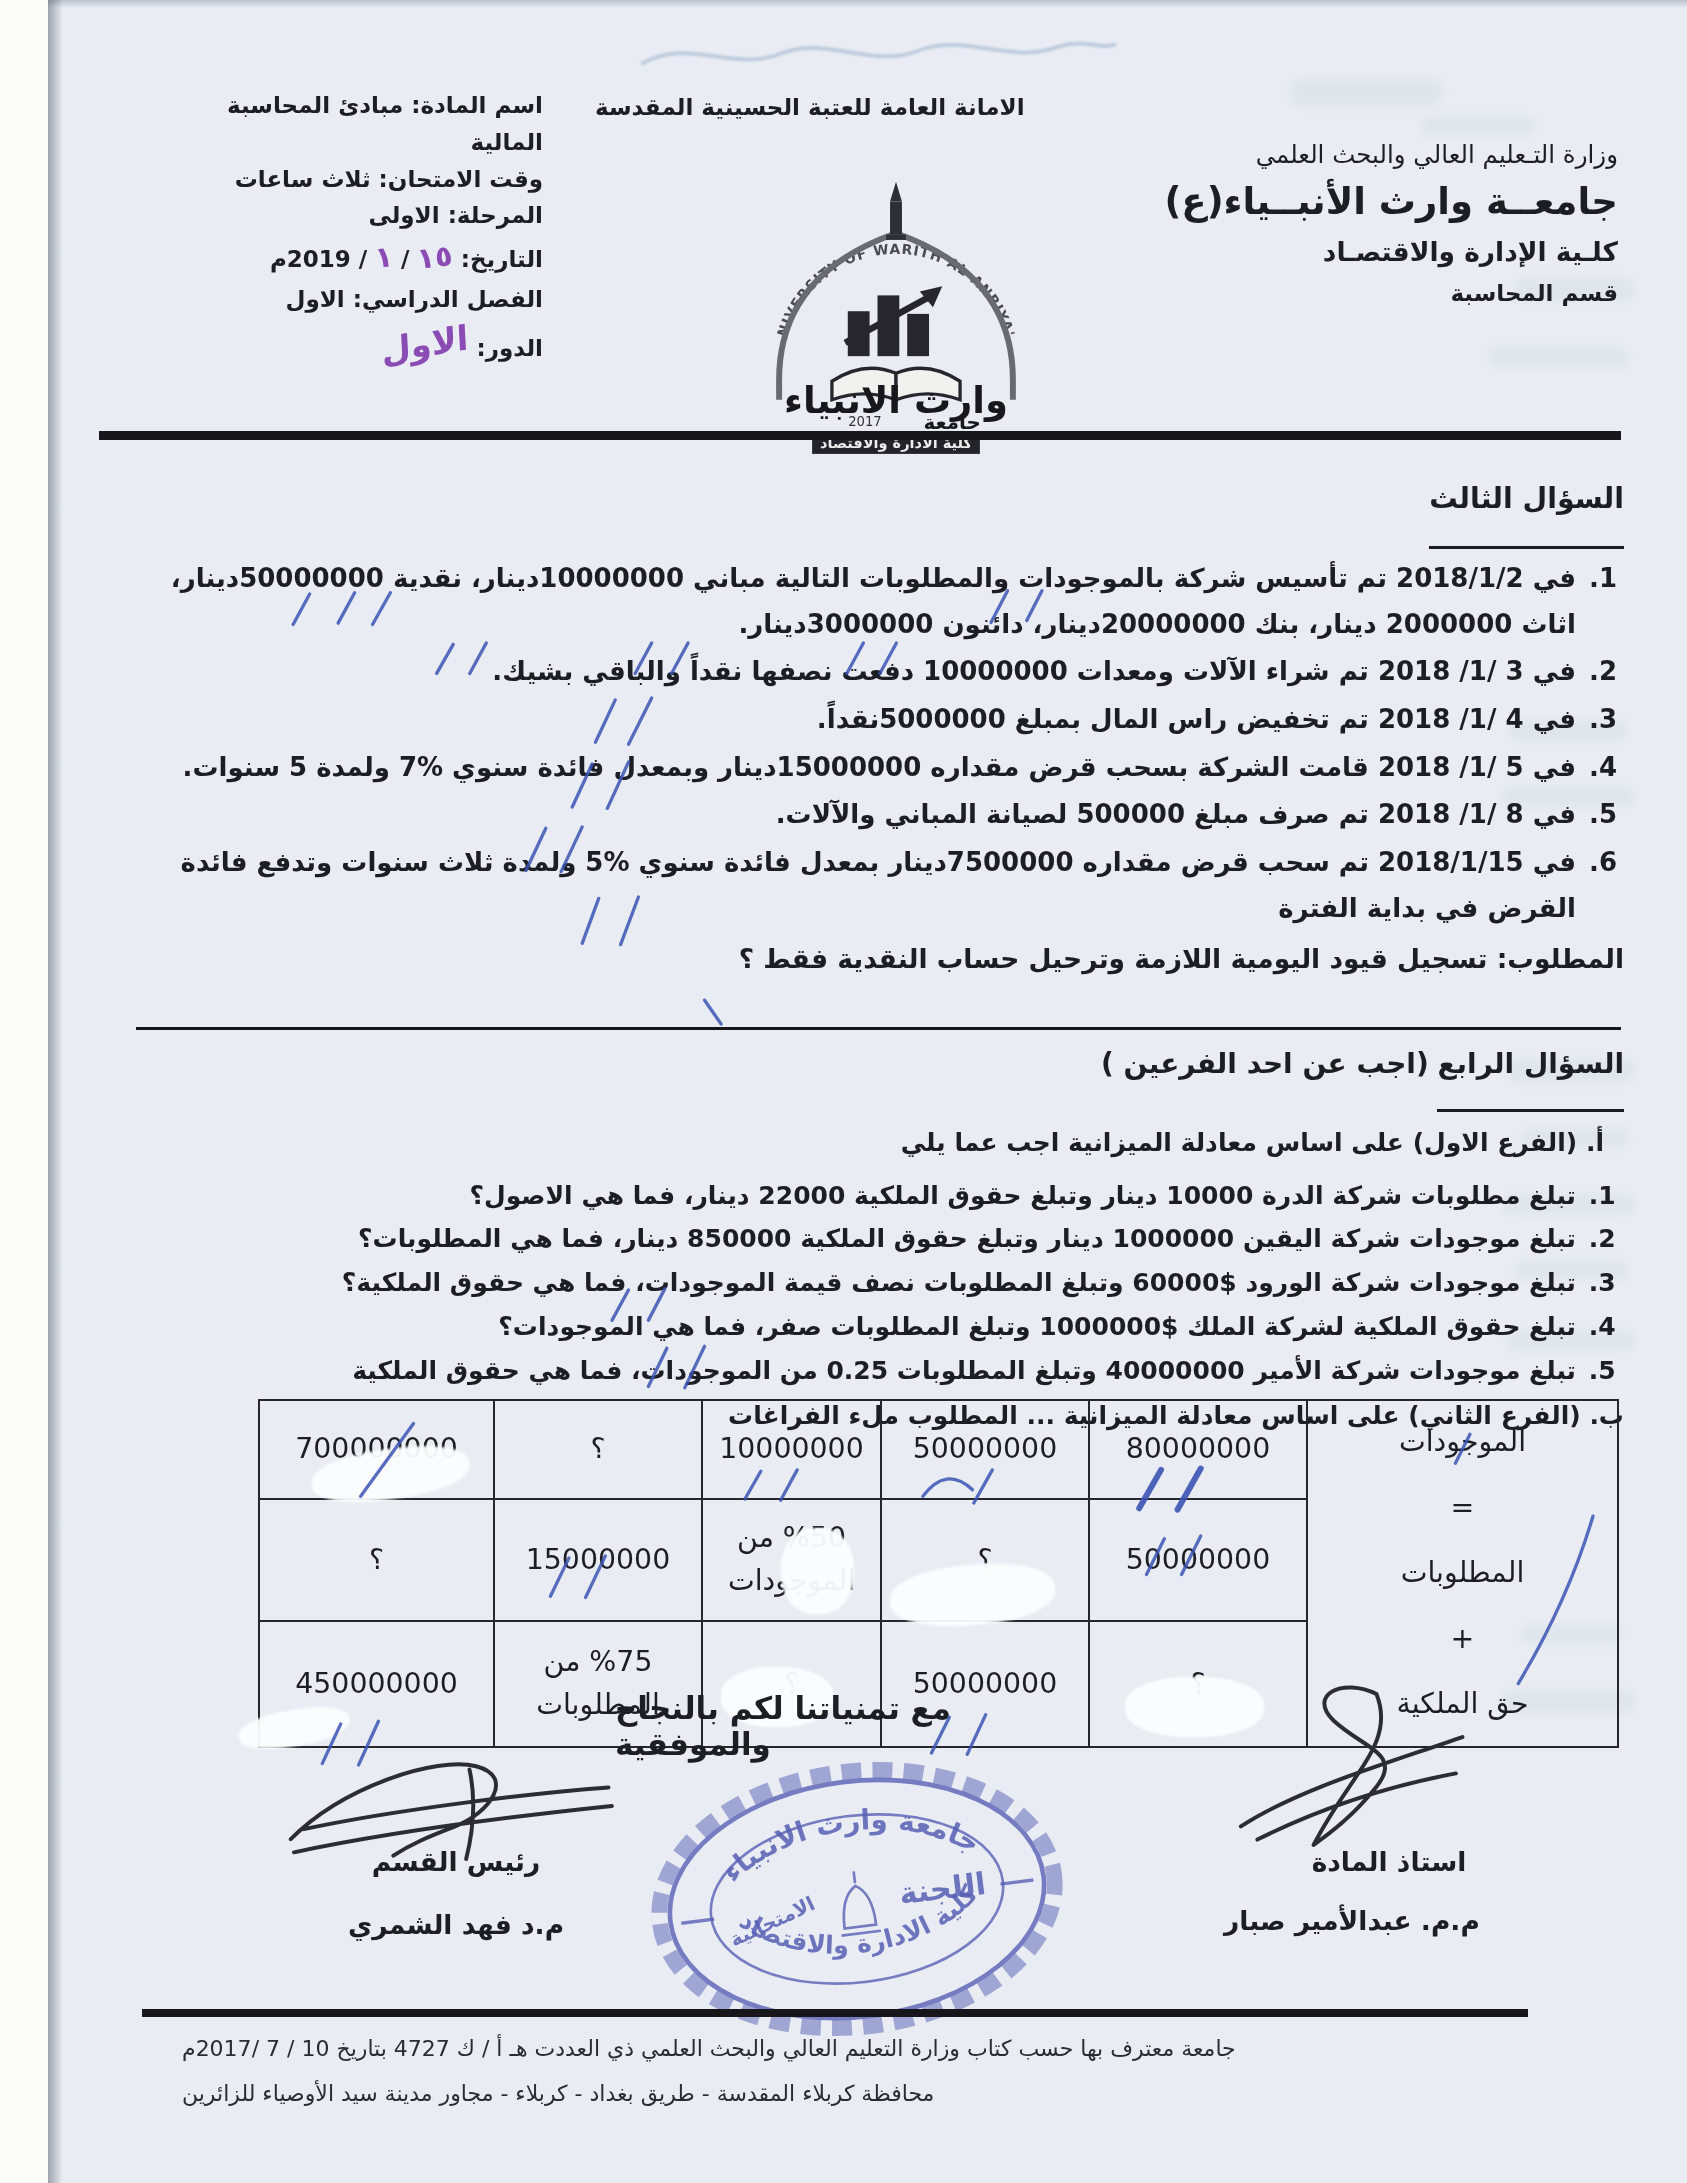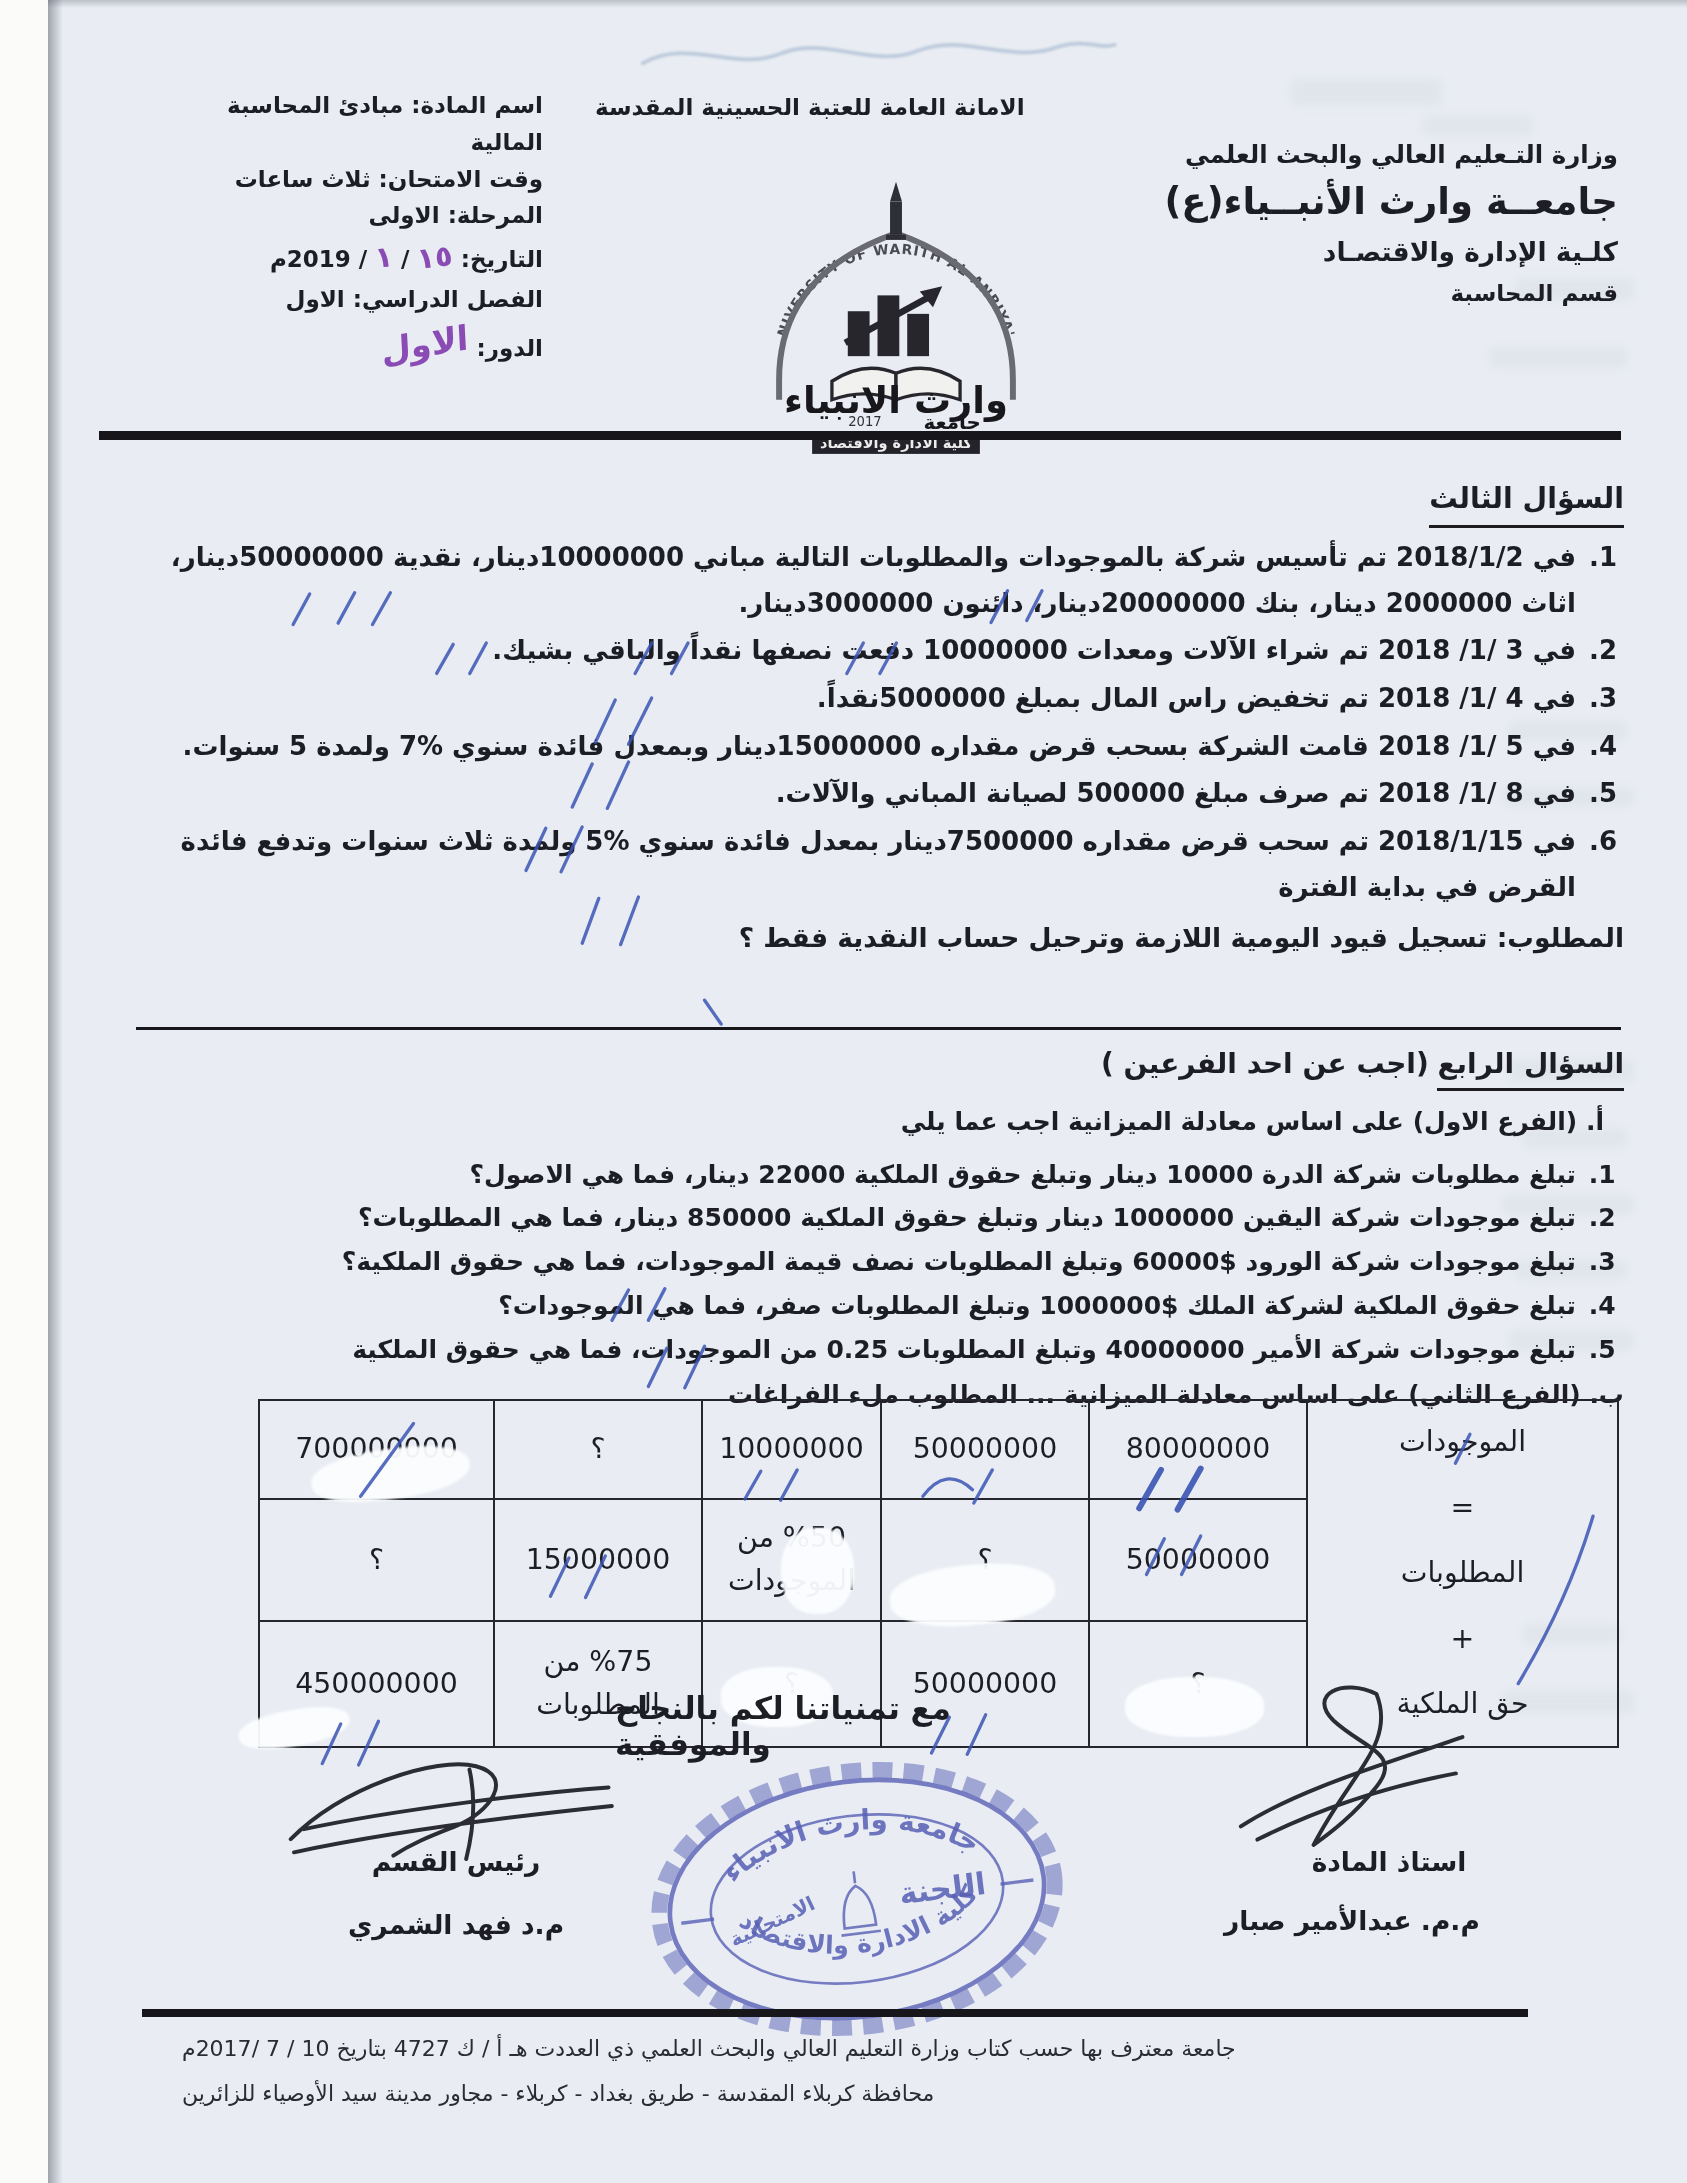--- a/index.html
+++ b/index.html
@@ -11,21 +11,21 @@
   .edge-top{position:absolute;left:48px;top:0;width:1639px;height:8px;
     background:linear-gradient(180deg,rgba(70,75,88,.28),rgba(70,75,88,0));}
   .abs{position:absolute}
   .rtl{direction:rtl;text-align:right}
   .ctr{text-align:left}
   .ghost{position:absolute;background:#a9b1bd;opacity:.13;filter:blur(4px);border-radius:6.6px}
   .wo{position:absolute;background:rgba(252,253,255,.95);border-radius:45%;filter:blur(1.3px)}
   .hr{position:absolute;background:#16161b}
   .hand{color:var(--purple,#8b4bb5);font-weight:bold;display:inline-block;transform:rotate(-7deg);font-size:29px}
   .hand-big{color:var(--purple,#8b4bb5);font-weight:bold;display:inline-block;transform:rotate(-9deg) skewX(-6deg);font-size:34px;letter-spacing:2px}
-  .title-ul{display:inline-block;border-bottom:3.3px solid #1b1b20;padding-bottom:0;font-weight:bold;font-size:28.4px}
+  .title-ul{display:inline-block;border-bottom:3.3px solid #1b1b20;padding-bottom:21px;font-weight:bold;font-size:28.4px}
   .bold{font-weight:bold}
   .q-block{font-size:26px;font-weight:bold;line-height:1.78}
   .q-block ol{list-style:decimal;padding:0 44px 0 0;margin-top:6px}
   .q-block li{padding-right:4px;margin-bottom:1.3px}
   .exam-table{border-collapse:collapse;direction:rtl;width:1360px;table-layout:fixed}
   .exam-table td{border:2.6px solid #26262c;text-align:center;vertical-align:middle;
     font-size:28.4px;padding:4px 6.6px;line-height:1.5}
   .lblwrap{display:flex;flex-direction:column;justify-content:space-between;align-items:center;height:318px;padding:6.6px 0;font-size:43}
   .pen{stroke:var(--pen,#3a54b4);stroke-width:5;stroke-linecap:round;fill:none;opacity:.85}
   .pen-thick{stroke:var(--pen,#3a54b4);stroke-width:9;stroke-linecap:round;fill:none;opacity:.9}
@@ -87,21 +87,21 @@
       <path d="M312,304 Q263,272 215,292 L215,332 Q263,314 312,332 Z" fill="#f1f1f0" stroke="#26262c" stroke-width="5"></path>
     </g>
     <text x="215" y="352" text-anchor="middle" font-size="56" font-weight="bold" fill="#17171c" direction="rtl">وارث الانبياء</text>
     <text x="300" y="376" text-anchor="middle" font-size="30" font-weight="bold" fill="#17171c" direction="rtl">جامعة</text>
     <text x="168" y="372" text-anchor="middle" font-size="20" fill="#303036">2017</text>
     <rect x="88" y="380" width="254" height="34" fill="#232329"></rect>
     <text x="215" y="405" text-anchor="middle" font-size="22" font-weight="bold" fill="#ededed" direction="rtl">كلية الادارة والاقتصاد</text>
   </svg>
 
   <div class="abs rtl" style="right:69px;top:140px;width:516px">
-    <div style="font-size:24.5px;font-weight:bold">وزارة التـعليم العالي والبحث العلمي</div>
+    <div style="font-size:24.5px;font-weight:normal">وزارة التـعليم العالي والبحث العلمي</div>
     <div style="font-size:37px;font-weight:bold;margin-top:10.6px">جامعــة وارث الأنبــياء(ع)</div>
     <div style="font-size:26.5px;font-weight:bold;margin-top:13.2px">كلـية الإدارة والاقتصـاد</div>
     <div style="font-size:23px;font-weight:bold;margin-top:13px">قسم المحاسبة</div>
   </div>
 
   <div class="abs rtl" style="left:182px;top:87px;width:361px;font-size:23px;font-weight:bold;line-height:1.6">
     <div>اسم المادة: مبادئ المحاسبة المالية</div>
     <div>وقت الامتحان: ثلاث ساعات</div>
     <div>المرحلة: الاولى</div>
     <div>

